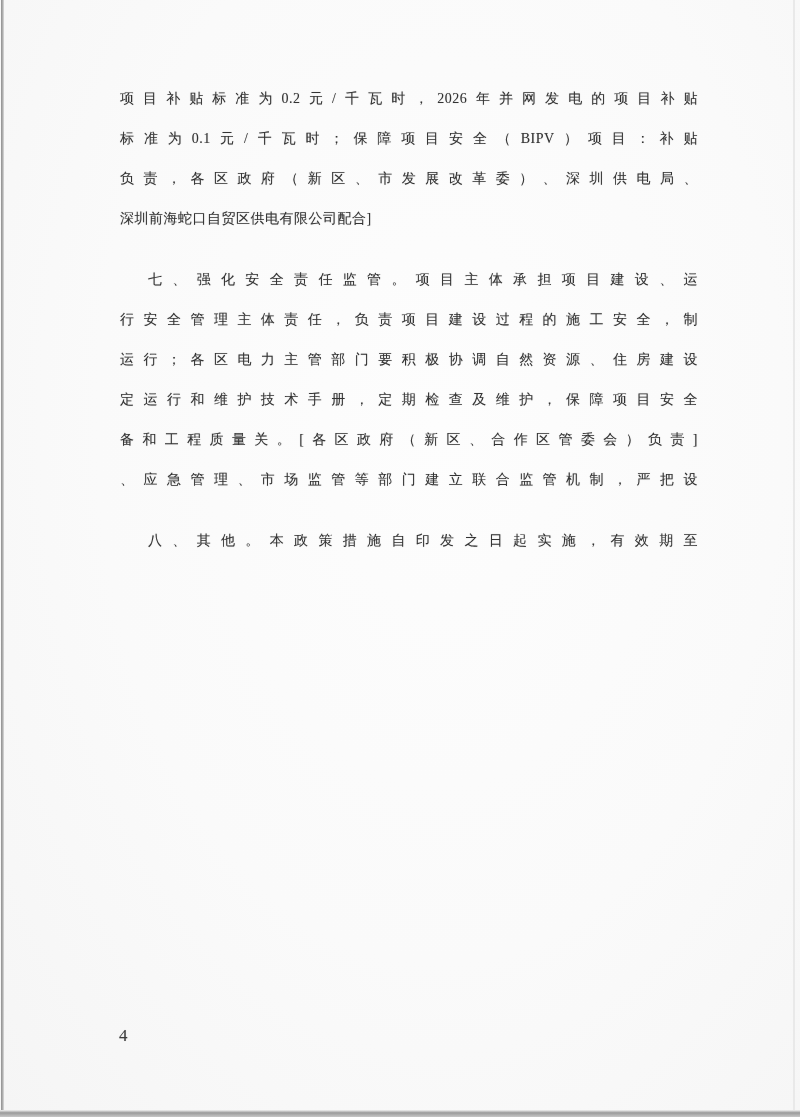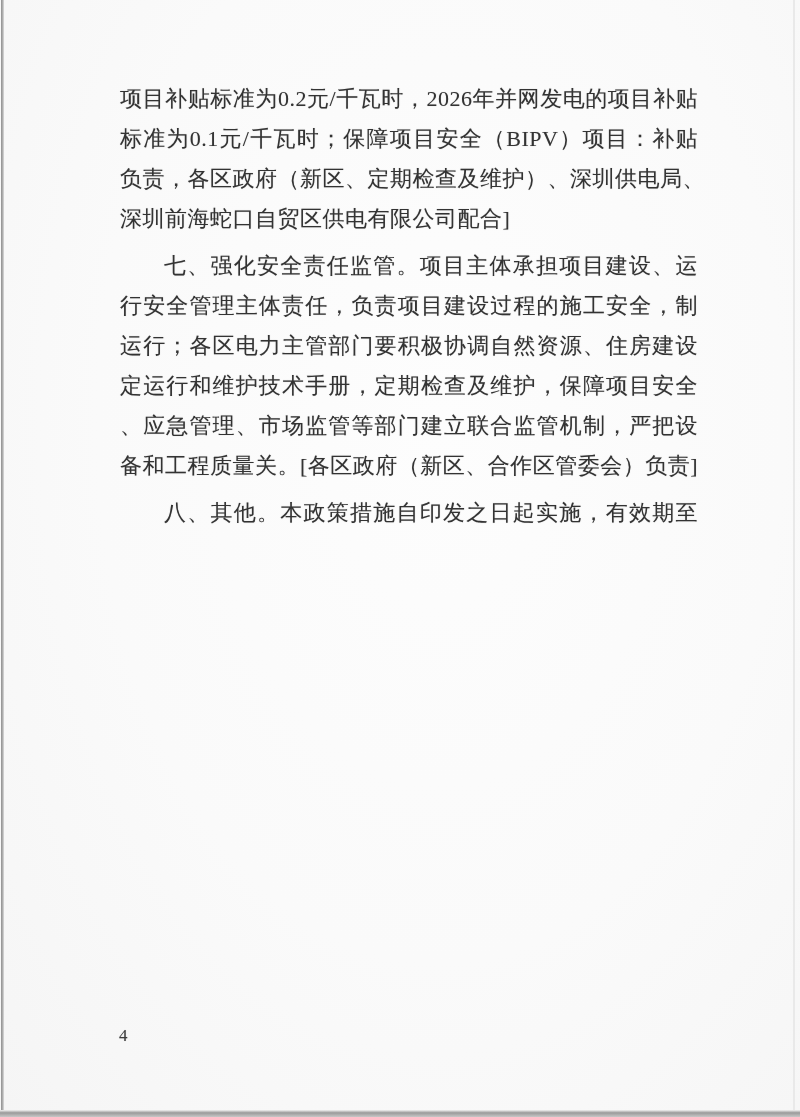--- a/index.html
+++ b/index.html
@@ -38,29 +38,29 @@
     right: 5px; top: 0;
     width: 2px; height: 1117px;
     background: #e9e9e9;
   }
   
   .doc-body {
     position: absolute;
     left: 120px;
     top: 79px;
     width: 578px;
-    font-size: 22px;
+    font-size: 14px;
     line-height: 40px;
     color: #333333;
     text-shadow: 0 0 1px rgba(70,70,70,0.35);
     letter-spacing: 0.5px;
     font-family: Liberation Serif, serif;
   }
   .paragraph { margin: 0; }
-  .paragraph + .paragraph { margin-top: 7px; }
+  .paragraph + .paragraph { margin-top: 21px; }
   .line {
     text-align: justify;
     text-align-last: justify;
     white-space: nowrap;
   }
   .line.para-end {
     text-align: right;
     text-align-last: left;
   }
   .line.indent {
@@ -78,31 +78,31 @@
 </head>
 <body>
 
 <div class="scan-page">
 
   <div class="doc-body">
 
     <div class="paragraph">
       <div class="line">项目补贴标准为0.2元/千瓦时，2026年并网发电的项目补贴</div>
       <div class="line">标准为0.1元/千瓦时；保障项目安全（BIPV）项目：补贴</div>
-      <div class="line">负责，各区政府（新区、定期检查及维护）、深圳供电局、</div>
+      <div class="line">负责，各区政府（新区、市发展改革委）、深圳供电局、</div>
       <div class="line para-end">深圳前海蛇口自贸区供电有限公司配合]</div>
     </div>
 
     <div class="paragraph">
       <div class="line indent">七、强化安全责任监管。项目主体承担项目建设、运</div>
       <div class="line">行安全管理主体责任，负责项目建设过程的施工安全，制</div>
       <div class="line">运行；各区电力主管部门要积极协调自然资源、住房建设</div>
       <div class="line">定运行和维护技术手册，定期检查及维护，保障项目安全</div>
+      <div class="line">备和工程质量关。[各区政府（新区、合作区管委会）负责]</div>
       <div class="line">、应急管理、市场监管等部门建立联合监管机制，严把设</div>
-      <div class="line">备和工程质量关。[各区政府（新区、合作区管委会）负责]</div>
     </div>
 
     <div class="paragraph">
       <div class="line indent">八、其他。本政策措施自印发之日起实施，有效期至</div>
     </div>
 
   </div>
 
   <div class="page-number">4</div>
 

